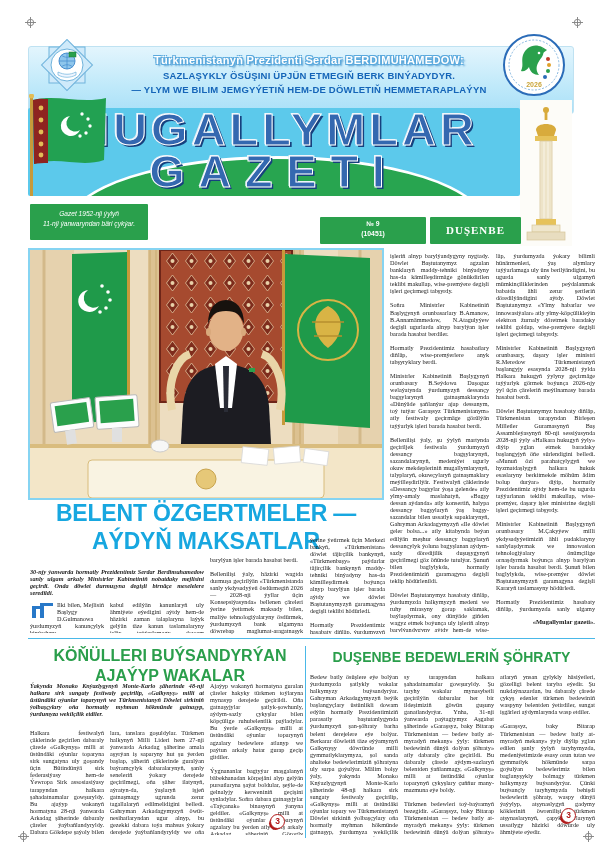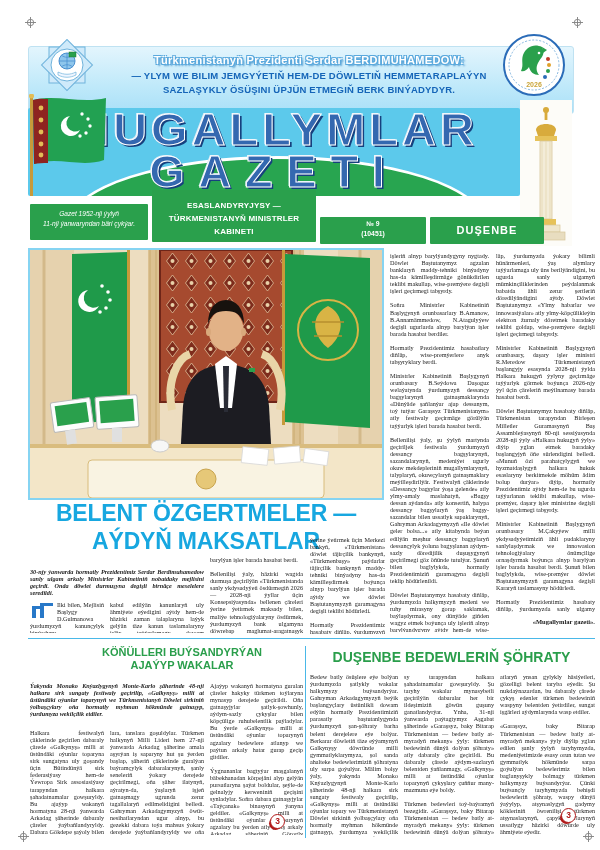--- a/index.html
+++ b/index.html
@@ -30,22 +30,22 @@
   
   .gbox{background:#2aa04c;color:#ffffff;text-align:center;border-radius:1px;}
   .founded{left:30px;top:204px;width:118px;height:36px;font-style:italic;font-size:6.6px;
     line-height:1.5;white-space:pre-line;padding-top:5px;box-sizing:border-box;}
   .founder{left:152px;top:190px;width:164px;height:52px;font-weight:bold;font-size:8px;
     line-height:1.6;white-space:pre-line;padding-top:10px;box-sizing:border-box;letter-spacing:.2px;}
   .datestrip{left:320px;top:190px;width:208px;height:23px;line-height:23px;font-weight:bold;
     font-size:9.5px;letter-spacing:1.4px;}
   .issuebox{left:320px;top:217px;width:106px;height:27px;font-weight:bold;font-size:6.8px;
     line-height:1.5;padding-top:2px;box-sizing:border-box;white-space:pre-line;}
-  .weekday{left:430px;top:217px;width:114px;height:27px;line-height:27px;font-weight:bold;
-    font-size:11px;letter-spacing:1px;}
+  .weekday{left:430px;top:217px;width:91px;height:27px;line-height:27px;font-weight:bold;
+    font-size:11px;letter-spacing:1px;font-family:Liberation Serif, serif;}
   
   .photo{left:28px;top:248px;width:356px;height:252px;border:2px solid #86d4f2;box-sizing:border-box;background:#edddc0;}
   
   .col{position:absolute;font-family:"Liberation Serif",serif;font-size:6.2px;line-height:1.14;
     color:#1c1c1c;text-align:justify;white-space:pre-line;overflow:hidden;}
   .lead{font-weight:bold;font-style:italic;}
   .headline1{left:28px;top:500px;width:356px;text-align:center;color:#17a7e0;font-weight:bold;
     font-size:23px;line-height:1.2;letter-spacing:-.2px;}
   .sechead{position:absolute;text-align:center;color:#2a9e4b;font-weight:bold;line-height:1.22;}
   .rule-h{position:absolute;height:1px;background:#49b8e8;}
@@ -75,22 +75,22 @@
       <path d="M5.5 0V11M0 5.5H11" stroke="#555" stroke-width="0.9"></path>
     </svg>
   <svg class="reg" style="left:583px;top:831px;" viewBox="0 0 11 11">
       <circle cx="5.5" cy="5.5" r="3.2" fill="none" stroke="#555" stroke-width="0.9"></circle>
       <path d="M5.5 0V11M0 5.5H11" stroke="#555" stroke-width="0.9"></path>
     </svg>
 
   <div class="abs header-band">
     <div class="slogan">
       <div class="slogan-attr">Türkmenistanyň Prezidenti Serdar BERDIMUHAMEDOW:</div>
+      <div class="slogan-line">SAZLAŞYKLY ÖSÜŞINI ÜPJÜN ETMEGIŇ BERK BINÝADYDYR.</div>
       <div class="slogan-line">— YLYM WE BILIM JEMGYÝETIŇ HEM-DE DÖWLETIŇ HEMMETARAPLAÝYN</div>
-      <div class="slogan-line">SAZLAŞYKLY ÖSÜŞINI ÜPJÜN ETMEGIŇ BERK BINÝADYDYR.</div>
     </div>
   </div>
 
   <svg class="abs" style="left:36px;top:34px;" width="62" height="62" viewBox="0 0 62 62">
     <rect x="13" y="13" width="36" height="36" fill="#cfeafa" stroke="#6fb3dc"></rect>
     <rect x="13" y="13" width="36" height="36" fill="#cfeafa" stroke="#6fb3dc" transform="rotate(45 31 31)"></rect>
     <circle cx="31" cy="31" r="16" fill="#ffffff" stroke="#6fb3dc"></circle>
     <circle cx="31" cy="27" r="8" fill="#8ec6ec" stroke="#4a90d0"></circle>
     <path d="M23 27h16M31 19v16M25 21c4 3 8 3 12 0M25 33c4-3 8-3 12 0" stroke="#4a90d0" stroke-width="0.8" fill="none"></path>
     <path d="M22 38c6 3 12 3 18 0l0 3c-6 3 -12 3 -18 0z" fill="#f0f6ff" stroke="#6fb3dc" stroke-width="0.7"></path>
@@ -147,22 +147,20 @@
     <rect x="15" y="36" width="22" height="5" fill="#e6c25a"></rect>
     <rect x="20" y="41" width="12" height="78" fill="#f3ecd8" stroke="#d6c69a" stroke-width="0.8"></rect>
     <path d="M22 41v78M26 41v78M30 41v78" stroke="#e2d5ae" stroke-width="0.7"></path>
     <rect x="16" y="119" width="20" height="6" fill="#e6c25a"></rect>
     <rect x="12" y="125" width="28" height="7" fill="#efe6cc" stroke="#d6c69a" stroke-width="0.7"></rect>
     <rect x="7" y="132" width="38" height="8" fill="#e8ddc0" stroke="#d6c69a" stroke-width="0.7"></rect>
   </svg>
 
   <div class="abs gbox founded">Gazet 1952-nji ýylyň
 11-nji ýanwaryndan bäri çykýar.</div>
-  <div class="abs gbox founder">ESASLANDYRYJYSY —
-TÜRKMENISTANYŇ MINISTRLER KABINETI</div>
   <div class="abs gbox issuebox">№ 9
 (10451)</div>
   <div class="abs gbox weekday">DUŞENBE</div>
 
   <div class="abs photo">
     <svg width="352" height="248" viewBox="0 0 352 248">
       <rect width="352" height="248" fill="#edddc0"></rect>
       <rect x="0" y="0" width="44" height="248" fill="#e6d2ae"></rect>
       <rect x="308" y="0" width="44" height="248" fill="#e6d2ae"></rect>
       <path d="M14 0v248M330 0v248" stroke="#d3b98a" stroke-width="3"></path>
@@ -278,21 +276,21 @@
   <div class="col" style="left:210px;top:556px;width:93px;height:78px;">barylýan işler barada hasabat berdi.
 
 Bellenilişi ýaly, häzirki wagtda durmuşa geçirilýän «Türkmenistanda sanly ykdysadyýeti ösdürmegiň 2026 — 2028-nji ýyllar üçin Konsepsiýasynda» bellenen çäreleri ýerine ýetirmek maksady bilen, maliýe tehnologiýalaryny ösdürmek, ýurdumyzyň bank ulgamyna döwrebap maglumat-aragatnaşyk ulgamyny ornaşdyrmak ugrunda degişli işler geçirilýär. Şunuň bilen baglylykda, wise-premýer Konsepsiýadan gelip çykýan wezipeleri</div>
   <div class="col" style="left:310px;top:536px;width:75px;height:98px;">ýerine ýetirmek üçin Merkezi bankyň, «Türkmenistan» döwlet täjirçilik bankynyň, «Türkmenbaşy» paýdarlar täjirçilik bankynyň maddy-tehniki binýadyny has-da kämilleşdirmek boýunça alnyp barylýan işler barada aýtdy we döwlet Baştutanymyzyň garamagyna degişli teklibi hödürledi.
 
 Hormatly Prezidentimiz hasabaty diňläp, ýurdumyzyň bank ulgamyna döwrebap maglumat-aragatnaşyk ulgamyny ornaşdyrmak boýunça netijeli</div>
 
   <div class="rule-h" style="left:28px;top:638px;width:567px;"></div>
   <div class="rule-v" style="left:305px;top:646px;height:192px;"></div>
 
-  <div class="sechead" style="left:44px;top:646px;width:276px;font-size:11px;white-space:pre-line;">KÖŇÜLLERI BUÝSANDYRÝAN
+  <div class="sechead" style="left:32px;top:646px;width:276px;font-size:16px;white-space:pre-line;">KÖŇÜLLERI BUÝSANDYRÝAN
 AJAÝYP WAKALAR</div>
   <div class="col lead" style="left:30px;top:682px;width:174px;height:44px;">Ýakynda Monako Knýazlygynyň Monte-Karlo şäherinde 48-nji halkara sirk sungaty festiwaly geçirilip, «Galkynyş» milli at üstündäki oýunlar toparynyň we Türkmenistanyň Döwlet sirkiniň ýolbaşçylary oňa hormatly myhman hökmünde gatnaşyp, ýurdumyza wekilçilik etdiler.</div>
   <div class="col" style="left:30px;top:729px;width:74px;height:106px;">Halkara festiwalyň çäklerinde geçirilen dabaraly çärede «Galkynyş» milli at üstündäki oýunlar toparyna sirk sungatyna uly goşandy üçin Bütindünýä sirk federasiýasy hem-de Ýewropa Sirk assosiasiýasy tarapyndan halkara şahadatnamalar gowşuryldy. Bu ajaýyp wakanyň hormatyna 28-nji ýanwarda Arkadag şäherinde dabaraly çäreler ýaýbaňlandyryldy. Dabara Gökdepe şaýoly bilen Akhan şaýolunyň çatrygynda ýerleşýän döwrebap köprüniň ýanynda başlandy. Oňa gatnaşyjylar ýokary ruhubelentlik we hakyky toý şatlygy bilen joşgunly ýaňlanýan aýdym-saz-</div>
   <div class="col" style="left:110px;top:729px;width:94px;height:106px;">lara, tanslara goşuldylar. Türkmen halkynyň Milli Lideri hem 27-nji ýanwarda Arkadag şäherine amala aşyrýan iş saparyny hut şu ýerden başlap, şäheriň çäklerinde guralýan baýramçylyk dabaralarynyň, şanly seneleriň ýokary derejede geçirilmegi, oňa şäher ilatynyň, aýratyn-da, ýaşlaryň işjeň gatnaşmagy ugrunda zerur tagallalaryň edilmelidigini belledi. Gahryman Arkadagymyzyň öwüt-nesihatlaryndan ugur alnyp, bu gezekki dabara toýa mahsus ýokary derejede ýaýbaňlandyryldy we oňa gatnaşyjylaryň arasynda ýaşlara aýratyn orun berildi.</div>
   <div class="col" style="left:210px;top:682px;width:93px;height:153px;">Ajaýyp wakanyň hormatyna guralan çäreler hakyky türkmen toýlaryna mynasyp derejede geçirildi. Oňa gatnaşyjylar şatlyk-şowhunly, aýdym-sazly çykyşlar bilen köpçülige ruhubelentlik paýladylar. Bu ýerde «Galkynyş» milli at üstündäki oýunlar toparynyň agzalary bedewlere atlanyp we paýtun arkaly hatar gurap geçip gitdiler.
 
 Ýygnananlar bagtyýar maşgalanyň bäbekhanadan körpejäni alyp gelýän pursatlaryna şaýat boldular, şeýle-de gelnalyjy kerweniniň geçişini synladylar. Soňra dabara gatnaşyjylar «Taýçanak» binasynyň ýanyna geldiler. «Galkynyş» milli at üstündäki oýunlar toparynyň agzalary bu ýerden atly ýöriş arkaly Arkadag şäheriniň Görogly adyndaky döwlet atçylyk sirkine tarap ugradylar.</div>
   <div class="circ3" style="left:270px;top:814px;">3</div>
 
   <div class="sechead" style="left:308px;top:649px;width:287px;font-size:14px;">DUŞENBE BEDEWLERIŇ ŞÖHRATY</div>

